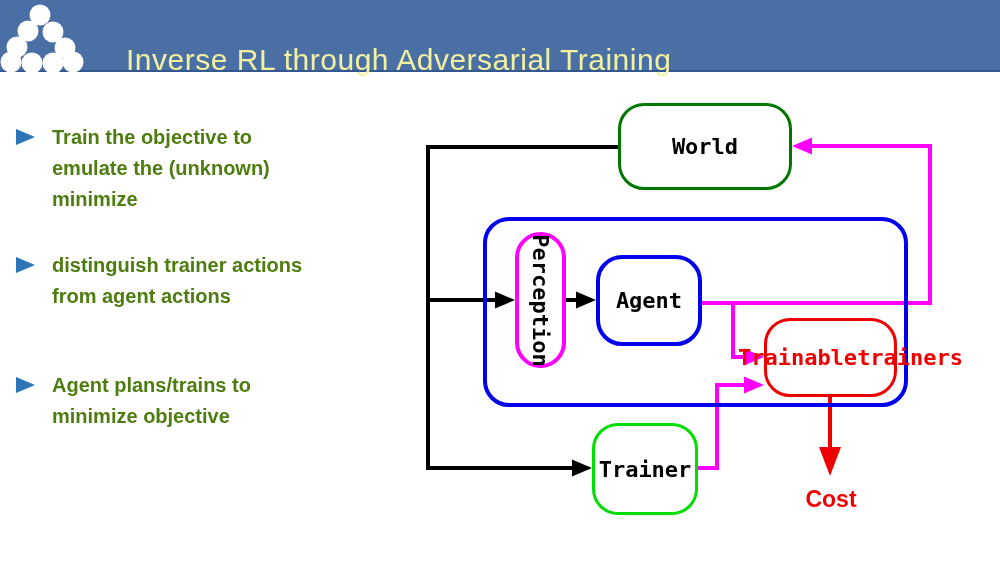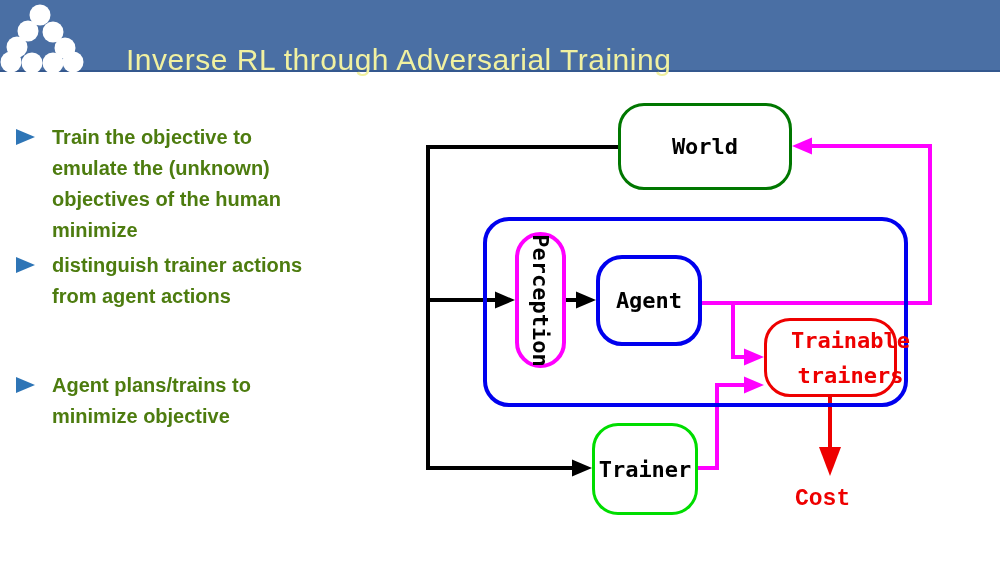--- a/index.html
+++ b/index.html
@@ -36,25 +36,25 @@
     position:absolute;box-sizing:border-box;background:#ffffff;
     display:flex;align-items:center;justify-content:center;
     font-family:"DejaVu Sans Mono",monospace;font-weight:bold;font-size:22px;color:#000000;border-radius:26px;
   }
   .box-world{left:618px;top:103px;width:174px;height:87px;border:3px solid #007700;}
   .box-boundary{left:483px;top:217px;width:425px;height:190px;border:4px solid #0000ee;background:transparent;}
   .box-perception{left:515px;top:232px;width:51px;height:136px;border:4px solid #ff00ff;}
   .box-perception .vtext{transform:rotate(90deg);white-space:nowrap;}
   .box-agent{left:596px;top:255px;width:106px;height:91px;border:4px solid #0000ee;}
   .box-trainable{left:764px;top:318px;width:133px;height:79px;border:3px solid #ee0000;
-    color:#ee0000;flex-direction:column;line-height:35px;font-size:22px;padding-left:40px;}
+    color:#ee0000;flex-direction:row;line-height:35px;font-size:22px;padding-left:40px;}
   .box-trainer{left:592px;top:423px;width:106px;height:92px;border:3px solid #00dd00;}
   .cost-label{
-    position:absolute;left:795px;top:486px;width:72px;background:transparent;
-    font-family:Liberation Mono, monospace;font-weight:bold;font-size:23px;color:#ee0000;
+    position:absolute;left:795px;top:486px;width:72px;text-align:center;background:transparent;
+    font-family:Liberation Sans, sans-serif;font-weight:bold;font-size:23px;color:#ee0000;
   }
 </style>
 </head>
 <body>
 
 <div class="header">
   <svg class="logo" viewBox="0 0 100 72" xmlns="http://www.w3.org/2000/svg">
     <circle cx="40" cy="15" r="10.5" fill="#ffffff"></circle>
     <circle cx="28" cy="31" r="10.5" fill="#ffffff"></circle>
     <circle cx="53" cy="32" r="10.5" fill="#ffffff"></circle>
@@ -65,21 +65,20 @@
     <circle cx="53" cy="63" r="10.5" fill="#ffffff"></circle>
     <circle cx="73" cy="62" r="10.5" fill="#ffffff"></circle>
   </svg>
   <div class="title">Inverse RL through Adversarial Training</div>
 </div>
 
 <div class="bullet" id="bullet-1">
   <i class="marker"></i>
   <span>Train the objective to</span>
   <span>emulate the (unknown)</span>
-  <span>objectives of the human</span>
   <span>minimize</span>
 </div>
 <div class="bullet" id="bullet-2">
   <i class="marker"></i>
   <span>distinguish trainer actions</span>
   <span>from agent actions</span>
 </div>
 <div class="bullet" id="bullet-3">
   <i class="marker"></i>
   <span>Agent plans/trains to</span>

